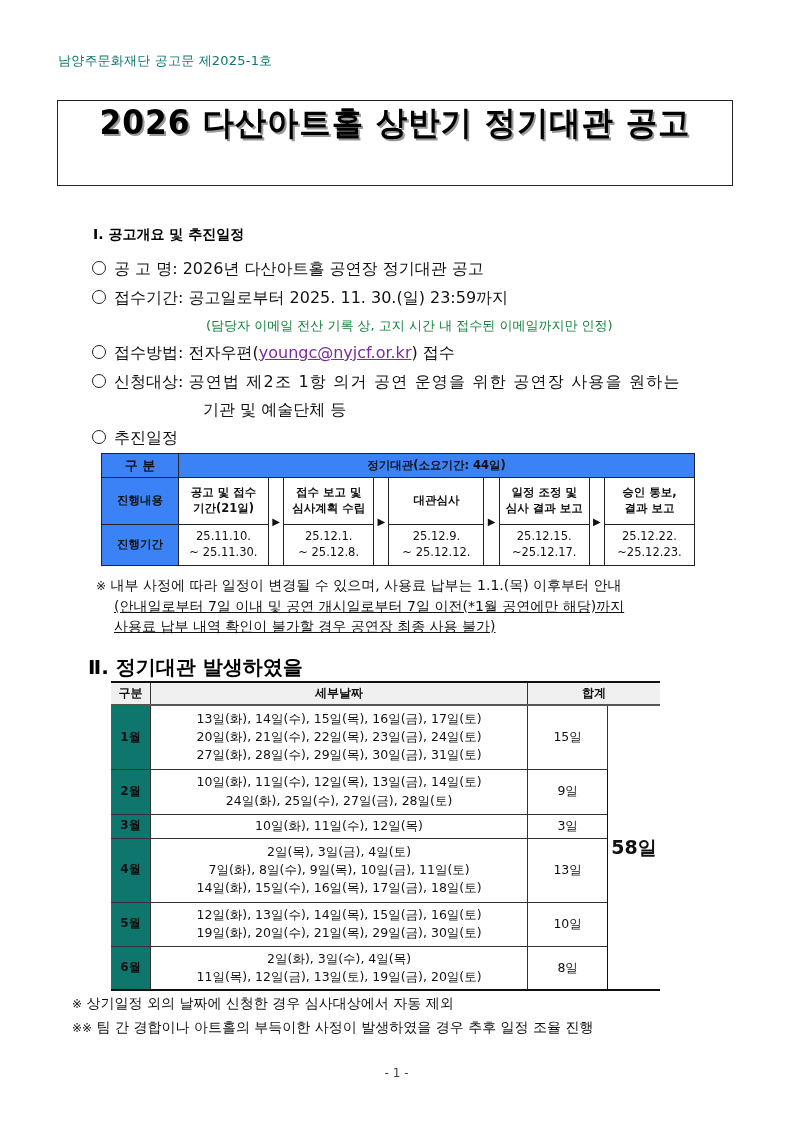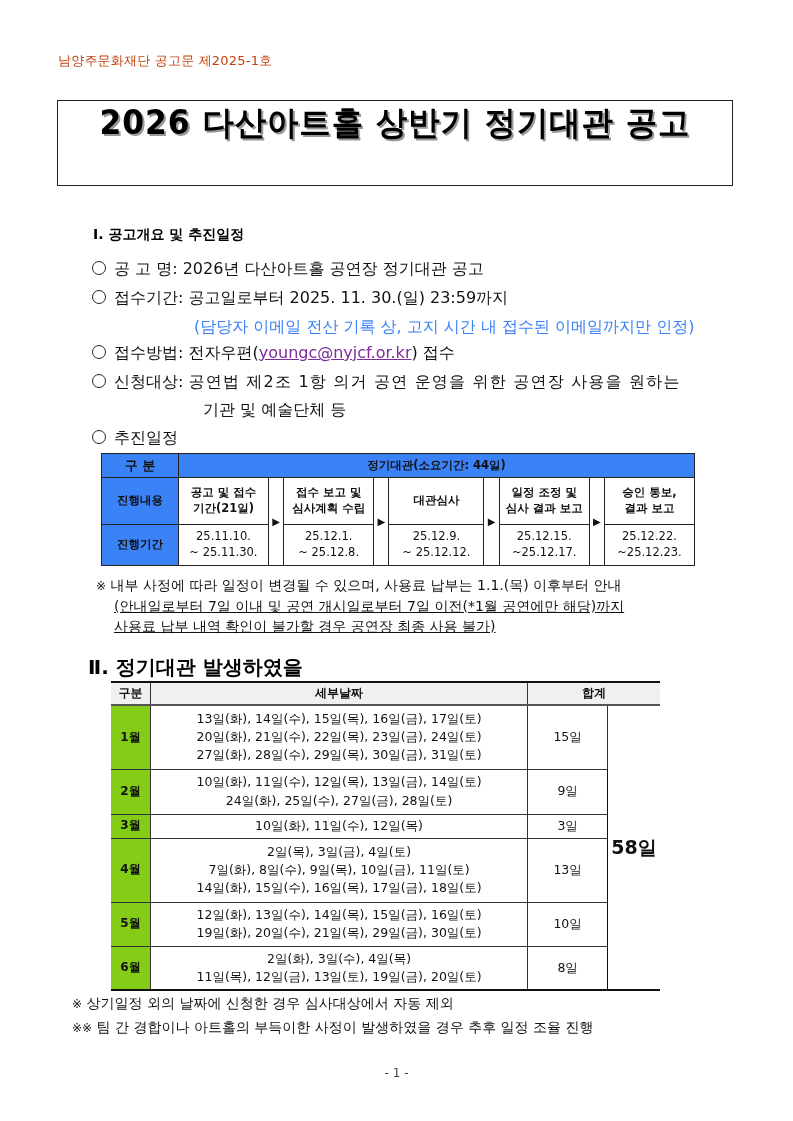--- a/index.html
+++ b/index.html
@@ -1,41 +1,41 @@
 <!DOCTYPE html>
 <html><head>
 <meta charset="utf-8">
 <style>
   html, body { margin:0; padding:0; background:#fff; }
   body { width:793px; height:1121px; position:relative; font-family:"DejaVu Sans", "Liberation Sans", sans-serif; color:#111; overflow:hidden; }
   .abs { position:absolute; }
-  .doc-number { left:58px; top:52px; font-size:13px; color:#c2410c; letter-spacing:0.2px; }
+  .doc-number { left:58px; top:52px; font-size:13px; color:#0f766e; letter-spacing:0.2px; }
   .title-box { left:57px; top:100px; width:676px; height:86px; border:1.5px solid #222; box-sizing:border-box; display:flex; justify-content:center; }
   .title-text { font-family:"DejaVu Sans", sans-serif; font-weight:bold; font-size:33px; letter-spacing:1px; color:#000; text-shadow:2px 2px 0 #999; transform:scaleX(0.95); }
   .sec-heading { font-weight:bold; font-size:14px; color:#000; }
   .line { font-size:16px; color:#111; white-space:nowrap; }
   .circle { display:inline-block; width:12px; height:12px; border:1.2px solid #222; border-radius:50%; vertical-align:-1px; margin-right:8px; }
-  .small-note { font-size:16px; color:#3b82f6; }
+  .small-note { font-size:13px; color:#15803d;margin-left:12px; }
   .email-link { color:#7b2b9a; text-decoration:underline; }
   table { border-collapse:collapse; }
   .sched { left:101px; top:453px; width:594px; font-size:11.5px; }
   .sched td { border:1px solid #222; text-align:center; vertical-align:middle; padding:0; line-height:1.35; }
   .sched .gray { background:#3b82f6; font-weight:bold; }
   .sched .hdr-label { font-weight:bold; font-size:13px; }
   .sched .bold { font-weight:bold; }
   .sched .arrow-cell { width:14px; border-top:1px solid #222; border-bottom:1px solid #222; border-left:1px solid #222; border-right:1px solid #222; font-size:10px; }
   .sched tr.r0 td { height:23px; }
   .sched tr.r1 td { height:46px; }
   .sched tr.r2 td { height:40px; }
   .notice { font-size:14px; white-space:nowrap; color:#111; }
   .ul { text-decoration:underline; }
   .avail { left:111px; top:681px; width:549px; font-size:12.5px; border-top:2.5px solid #111; border-bottom:2.5px solid #111; }
   .avail td { border:1px solid #333; text-align:center; vertical-align:middle; padding:0; line-height:1.45; }
   .avail tr:first-child td { border-top:none; border-bottom:2px solid #555; height:21px; background:#f0f0f0; font-weight:bold; font-size:12px; }
-  .avail td.month { background:#84cc16; font-weight:bold; width:39px; border-left:none; font-size:12px; }
+  .avail td.month { background:#0f766e; font-weight:bold; width:39px; border-left:none; font-size:12px; }
   .avail td.days { width:377px; }
   .avail td.cnt { width:79px; }
   .avail td.total { width:52px; border-left:1.5px solid #111; border-right:none; font-weight:bold; font-size:19px; }
   .avail td.hdr-total { border-right:none; }
   .page-num { left:0; width:793px; top:1066px; text-align:center; font-size:12px; color:#444; }
 </style>
 </head>
 <body>
 
 <div class="abs doc-number">남양주문화재단 공고문 제2025-1호</div>

